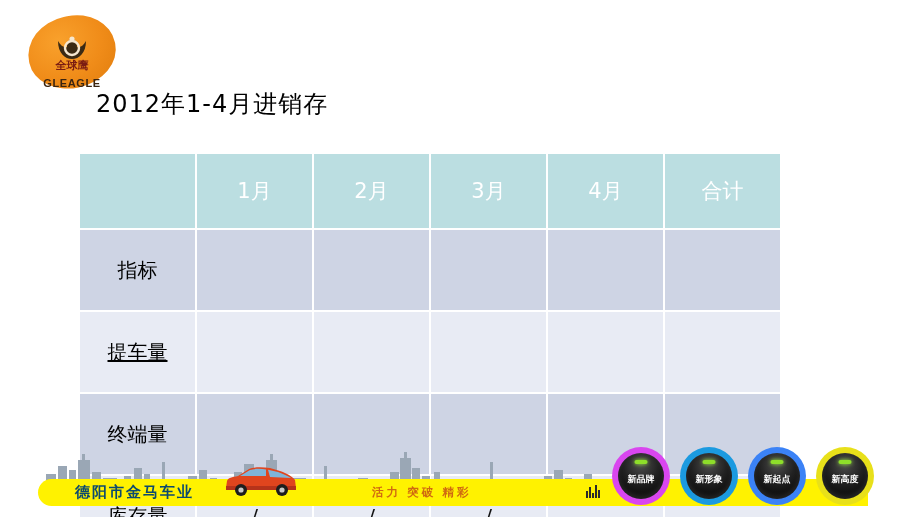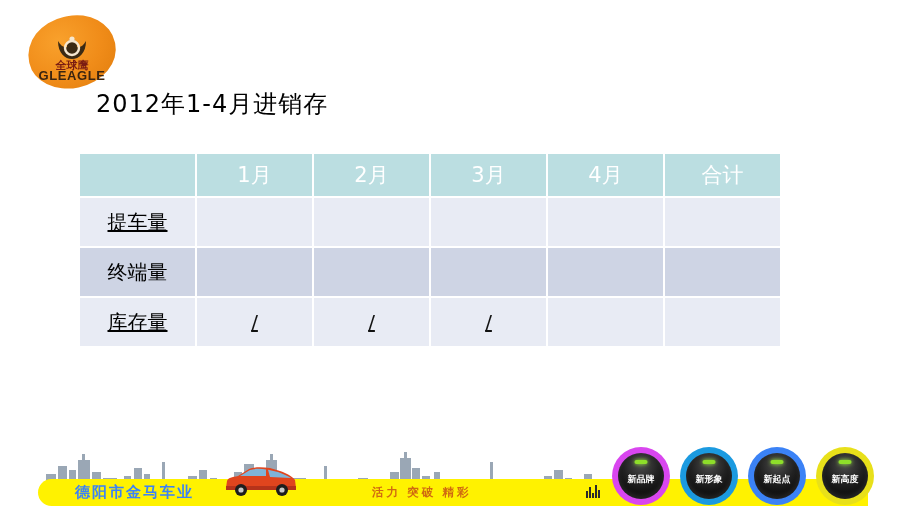--- a/index.html
+++ b/index.html
@@ -47,23 +47,23 @@
     font-weight: bold;
     color: #7a1c12;
     letter-spacing: 0px;
     white-space: nowrap;
     line-height: 12px;
     font-family: "DejaVu Sans", sans-serif;
   }
   #logo .en {
     position: absolute;
     left: 50%;
-    top: 56px;
+    top: 63px;
     transform: translateX(-50%);
-    font-size: 13px;
+    font-size: 11px;
     font-weight: bold;
     color: #3a2410;
     letter-spacing: 0.6px;
     white-space: nowrap;
     line-height: 8px;
   }
 
   
   #title {
     position: absolute;
@@ -88,21 +88,21 @@
     border-spacing: 2px;
     width: 694px;
     table-layout: fixed;
   }
   table.grid th, table.grid td {
     height: 48px;
     text-align: center;
     vertical-align: middle;
     font-size: 20px;
     font-family: "DejaVu Sans", sans-serif;
-    padding: 0;
+    padding: 16px;
     font-weight: normal;
   }
   table.grid thead th {
     background: #bbdee1;
     color: #ffffff;
     font-size: 21px;
     height: 42px;
   }
   tr.band-dark td { background: #ced4e4; }
   tr.band-light td { background: #e8ebf4; text-decoration: underline; }
@@ -132,21 +132,21 @@
     height: 27px;
     background: #fff200;
     border-radius: 14px 0 0 14px;
   }
   #shopname {
     position: absolute;
     left: 75px;
     top: 43px;
     font-size: 15px;
     font-weight: bold;
-    color: #3b82f6;
+    color: #0c4a6e;
     letter-spacing: 2px;
     white-space: nowrap;
     font-family: Liberation Sans, sans-serif;
   }
   #slogan {
     position: absolute;
     left: 372px;
     top: 45px;
     font-size: 11.5px;
     font-weight: bold;
@@ -243,20 +243,28 @@
       <tr>
         <th></th>
         <th>1月</th>
         <th>2月</th>
         <th>3月</th>
         <th>4月</th>
         <th>合计</th>
       </tr>
     </thead>
     <tbody>
+      <tr class="band-dark">
+        <td class="rowlabel">指标</td>
+        <td class="cellval"></td>
+        <td class="cellval"></td>
+        <td class="cellval"></td>
+        <td class="cellval"></td>
+        <td class="cellval"></td>
+      </tr>
       <tr class="band-light">
         <td class="rowlabel">提车量</td>
         <td class="cellval"></td>
         <td class="cellval"></td>
         <td class="cellval"></td>
         <td class="cellval"></td>
         <td class="cellval"></td>
       </tr>
       <tr class="band-dark">
         <td class="rowlabel">终端量</td>

